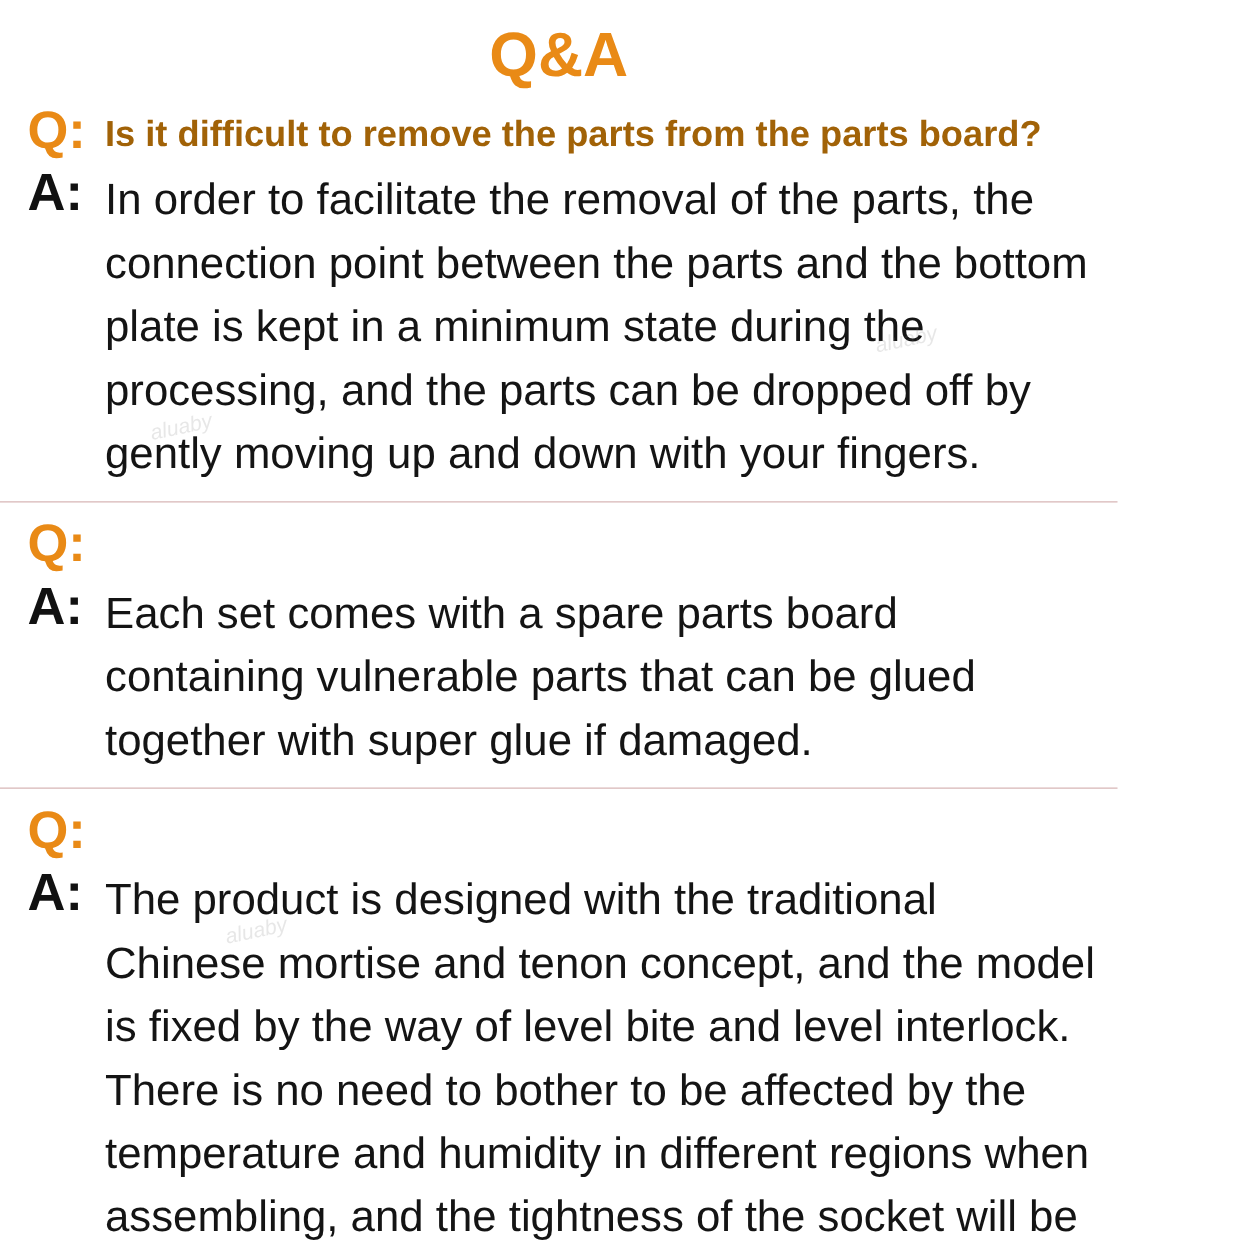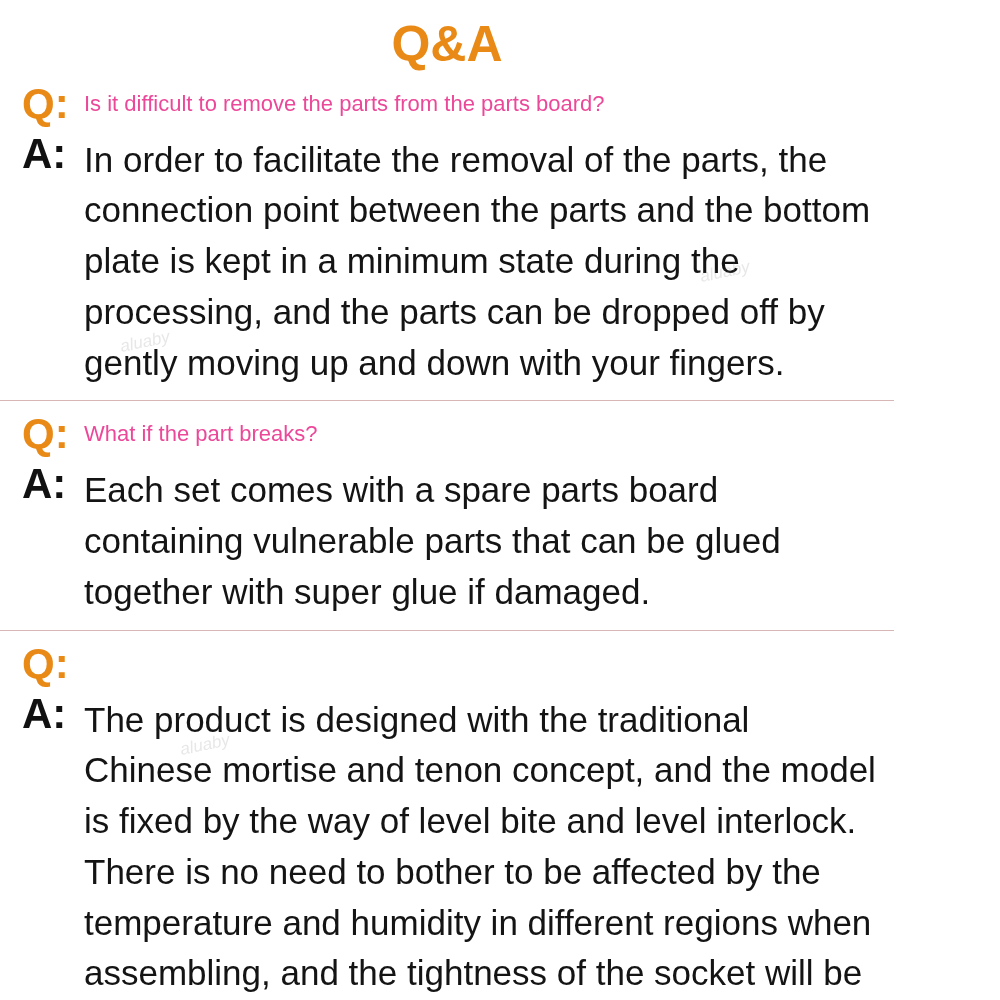--- a/index.html
+++ b/index.html
@@ -54,25 +54,25 @@
   }
   .marker-q {
     color: #e98a16;
     font-size: 42px;
   }
   .marker-a {
     color: #111111;
     font-size: 42px;
   }
   .q-text {
-    font-size: 22px;
-    font-weight: normal;
+    font-size: 29px;
+    font-weight: bold;
     line-height: 1.2;
     padding-top: 10px;
-    color: #ec4899;
+    color: #a16207;
   }
   .a-text {
     font-size: 35px;
     font-weight: normal;
     line-height: 1.45;
     padding-top: 4px;
     color: #141414;
     max-width: 900px;
   }
   .q-row { margin-top: 2px; }
@@ -105,21 +105,20 @@
       <div class="marker marker-a">A:</div>
       <div class="a-text">In order to facilitate the removal of the parts, the connection point between the parts and the bottom plate is kept in a minimum state during the processing, and the parts can be dropped off by gently moving up and down with your fingers.</div>
     </div>
   </div>
 
   <hr class="divider">
 
   <div class="qa-block">
     <div class="row q-row">
       <div class="marker marker-q">Q:</div>
-      <div class="q-text">What if the part breaks?</div>
     </div>
     <div class="row a-row">
       <div class="marker marker-a">A:</div>
       <div class="a-text">Each set comes with a spare parts board containing vulnerable parts that can be glued together with super glue if damaged.</div>
     </div>
   </div>
 
   <hr class="divider">
 
   <div class="qa-block">

